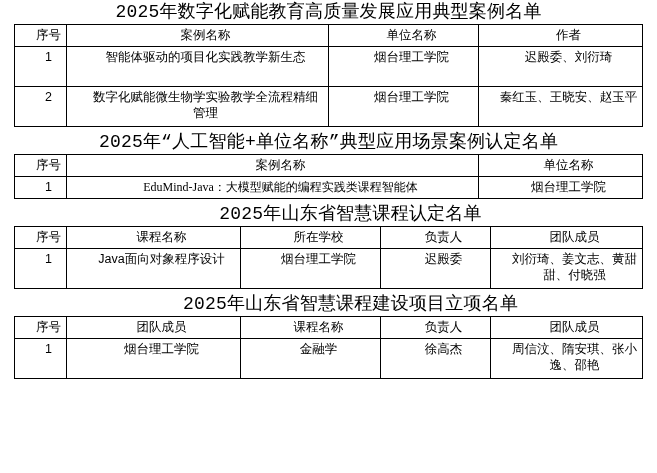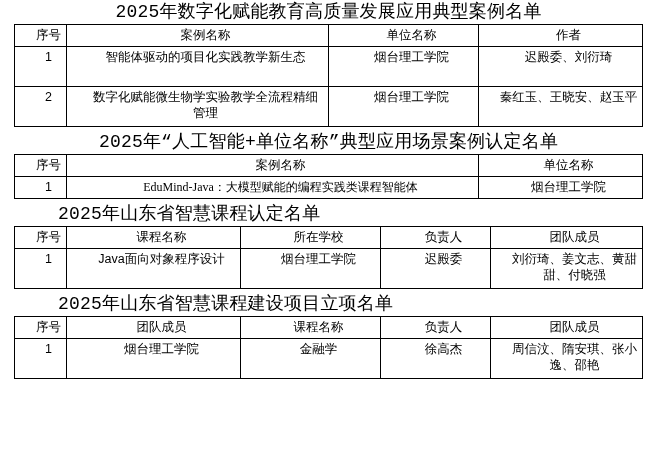--- a/index.html
+++ b/index.html
@@ -23,21 +23,21 @@
   }
   .caption {
     font-family: Liberation Mono, monospace;
     font-size: 18px;
     line-height: 17px;
     text-align: center;
     margin: 0 0 3px 0;
     letter-spacing: 0.2px;
   }
   .caption.left-ish {
-    text-align: left;
+    text-align: center;
     padding-left: 44px;
   }
   table {
     border-collapse: collapse;
     width: 628px;
     margin: 0 0 7px 0;
     table-layout: fixed;
   }
   td, th {
     border: 1px solid #000000;

